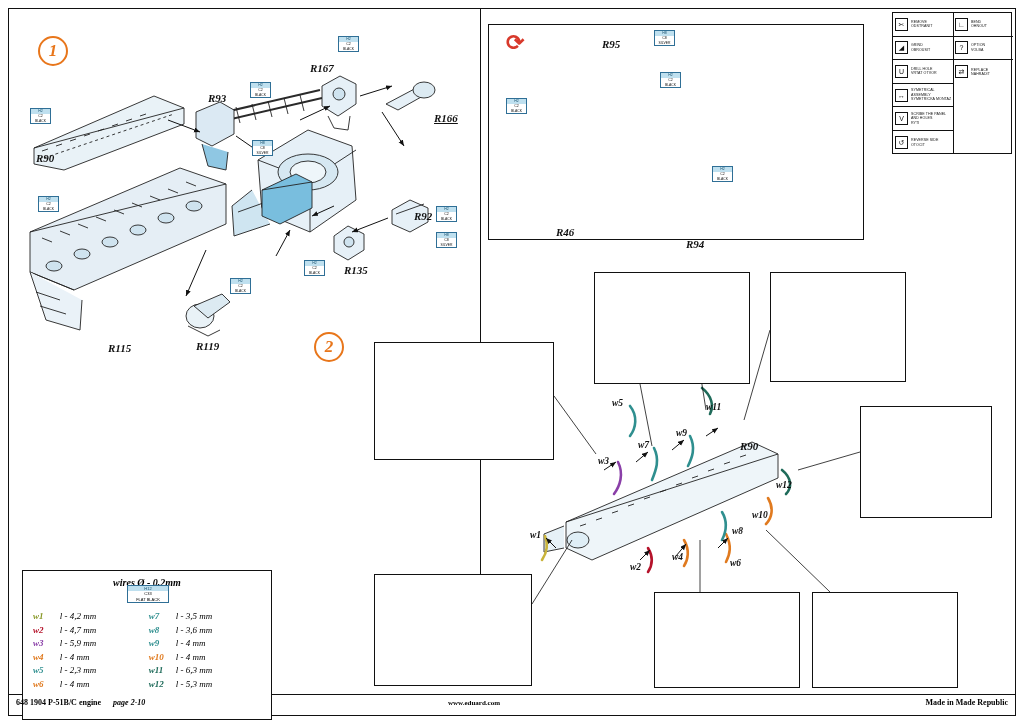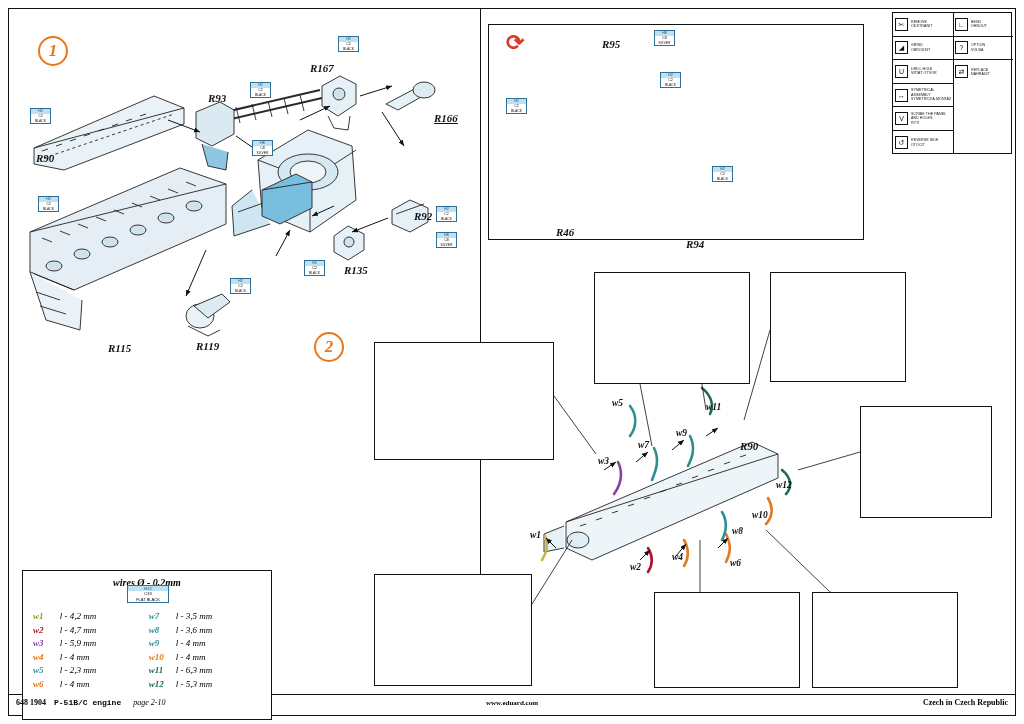--- a/index.html
+++ b/index.html
@@ -40,22 +40,22 @@
   .wires .wt{position:absolute;left:0;top:6px;width:100%;text-align:center;font-family:"Liberation Serif",serif;font-style:italic;font-weight:bold;font-size:10px;}
   .wtbl{position:absolute;left:8px;top:38px;width:234px;font-family:"Liberation Serif",serif;font-style:italic;font-size:9px;}
   .wtbl td{padding:0 0 1.5px 0;white-space:nowrap;}
   .wtbl td.k{font-weight:bold;width:26px;}
   .wtbl td.v{width:92px;margin-top:12px;}
   .flatblack{position:absolute;left:104px;top:14px;width:42px;border:.8px solid #2f6f96;box-sizing:border-box;background:#fff;text-align:center;font-size:4px;line-height:1.35;}
   .flatblack .hcode{background:#bfe0ef;color:#17506e;}
 
   
   .fl{position:absolute;left:16px;top:698px;font-family:"Liberation Serif",serif;font-size:8px;font-weight:bold;}
-  .fl i{font-style:italic;font-weight:normal;}
-  .fc{position:absolute;left:0;top:699px;width:1024px;text-align:center;font-family:"Liberation Serif",serif;font-size:7px;font-weight:bold;}
+  .fl i{font-style:italic;font-weight:bold;}
+  .fc{position:absolute;left:0;top:699px;width:948px;text-align:center;font-family:"Liberation Serif",serif;font-size:7px;font-weight:bold;}
   .fr{position:absolute;right:16px;top:698px;font-family:"Liberation Serif",serif;font-size:8px;font-weight:bold;}
 
   .redarrow{position:absolute;left:506px;top:30px;font-size:22px;color:#d8392b;font-weight:bold;}
   svg.art{position:absolute;left:0;top:0;width:1024px;height:724px;pointer-events:none;}
 </style>
 </head>
 <body>
 
 <div id="page">
   <div class="frame"></div>
@@ -507,18 +507,18 @@
           <td class="v">l - 4 mm</td>
           <td class="k" style="color:#1f6b5a">w12</td>
           <td class="v">l - 5,3 mm</td>
         </tr>
       </tbody>
     </table>
   </div>
 
   <div class="fl">
     <span>648 1904</span>
-    <span style="margin-left:6px;font-family:Liberation Mono, monospace;">P-51B/C engine</span>
+    <span style="">P-51B/C engine</span>
     <i style="margin-left:10px;">page 2-10</i>
   </div>
   <div class="fc">www.eduard.com</div>
-  <div class="fr">Czech in Czech Republic</div>
+  <div class="fr">Made in Made Republic</div>
 </div>
 
 </body></html>

